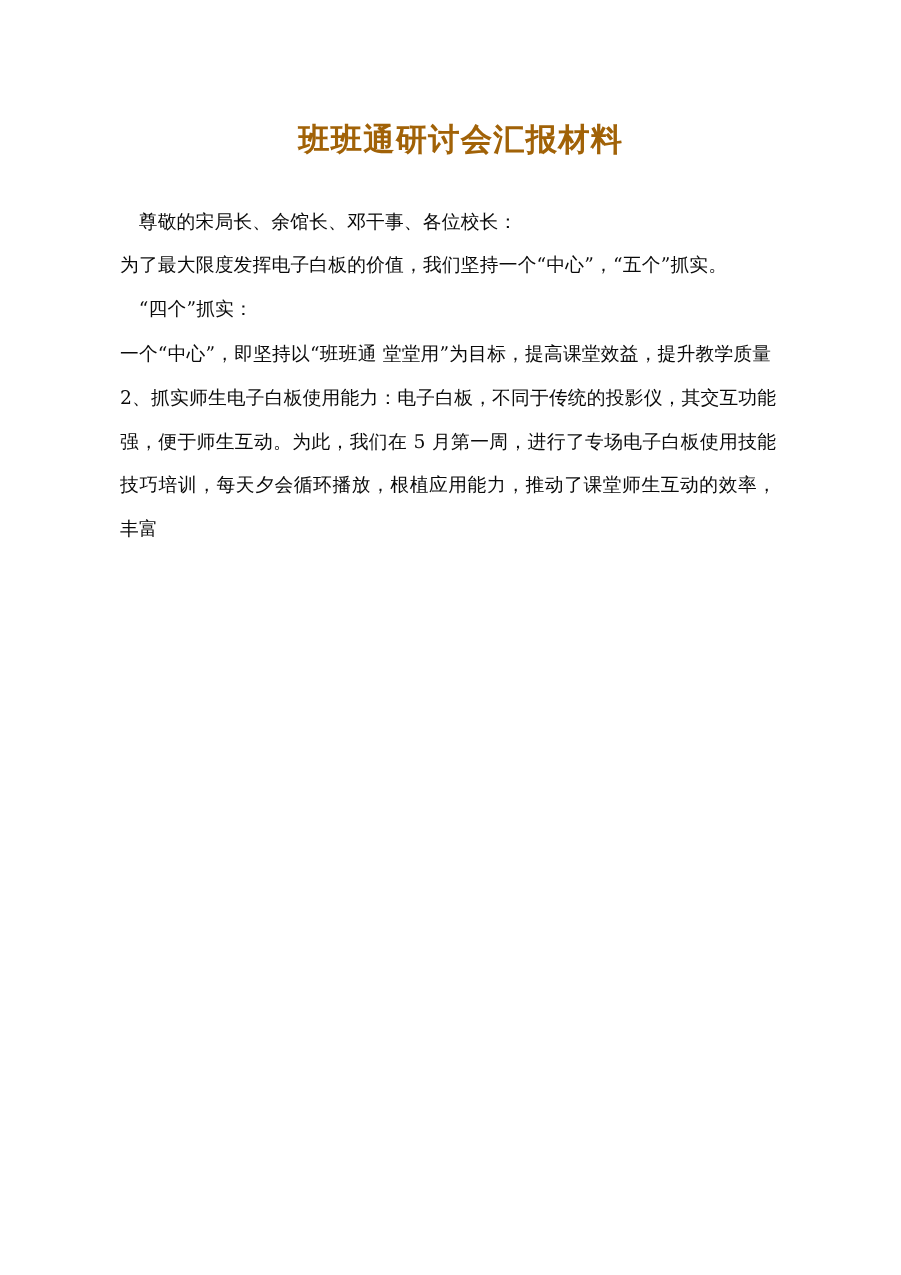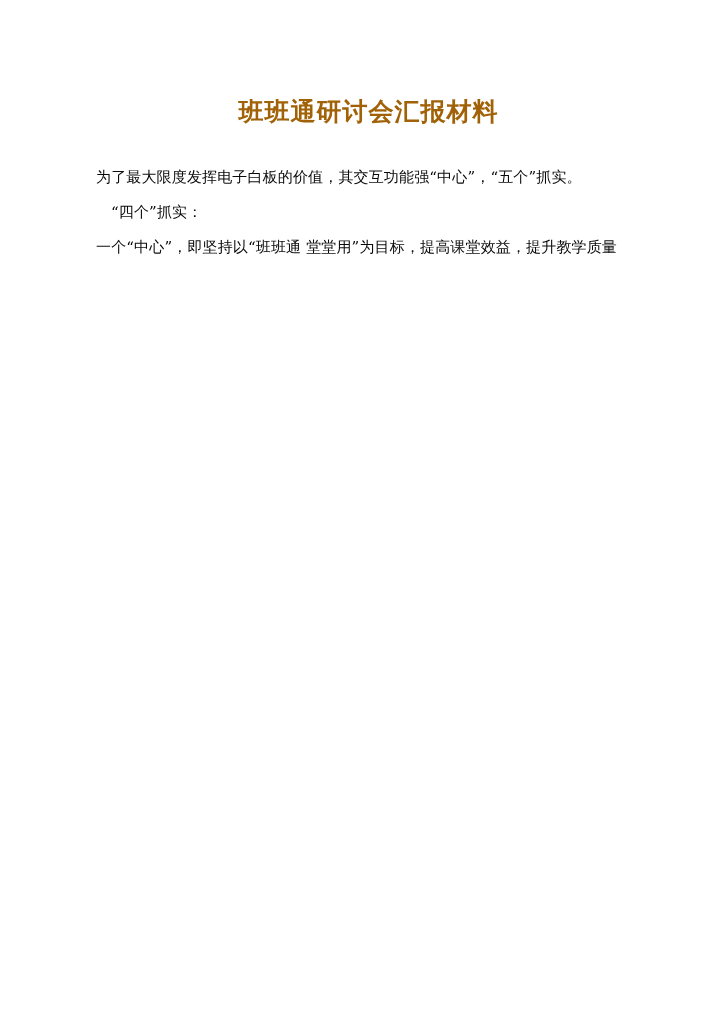--- a/index.html
+++ b/index.html
@@ -63,18 +63,20 @@
   }
 </style>
 </head>
 <body>
 
 <div class="page">
 
   <h1 class="doc-title">班班通研讨会汇报材料</h1>
 
   <div class="body-block">
-      <p class="para short">为了最大限度发挥电子白板的价值，其交互功能强“中心”，“五个”抓实。</p>
+      <p class="para indent short">尊敬的宋局长、余馆长、邓干事、各位校长：</p>
+      <p class="para short">为了最大限度发挥电子白板的价值，我们坚持一个“中心”，“五个”抓实。</p>
       <p class="para indent short">“四个”抓实：</p>
       <p class="para">一个“中心”，即坚持以“班班通 堂堂用”为目标，提高课堂效益，提升教学质量</p>
+      <p class="para">2、抓实师生电子白板使用能力：电子白板，不同于传统的投影仪，其交互功能强，便于师生互动。为此，我们在 5 月第一周，进行了专场电子白板使用技能技巧培训，每天夕会循环播放，根植应用能力，推动了课堂师生互动的效率，丰富</p>
     </div>
 
 </div>
 
 </body></html>

